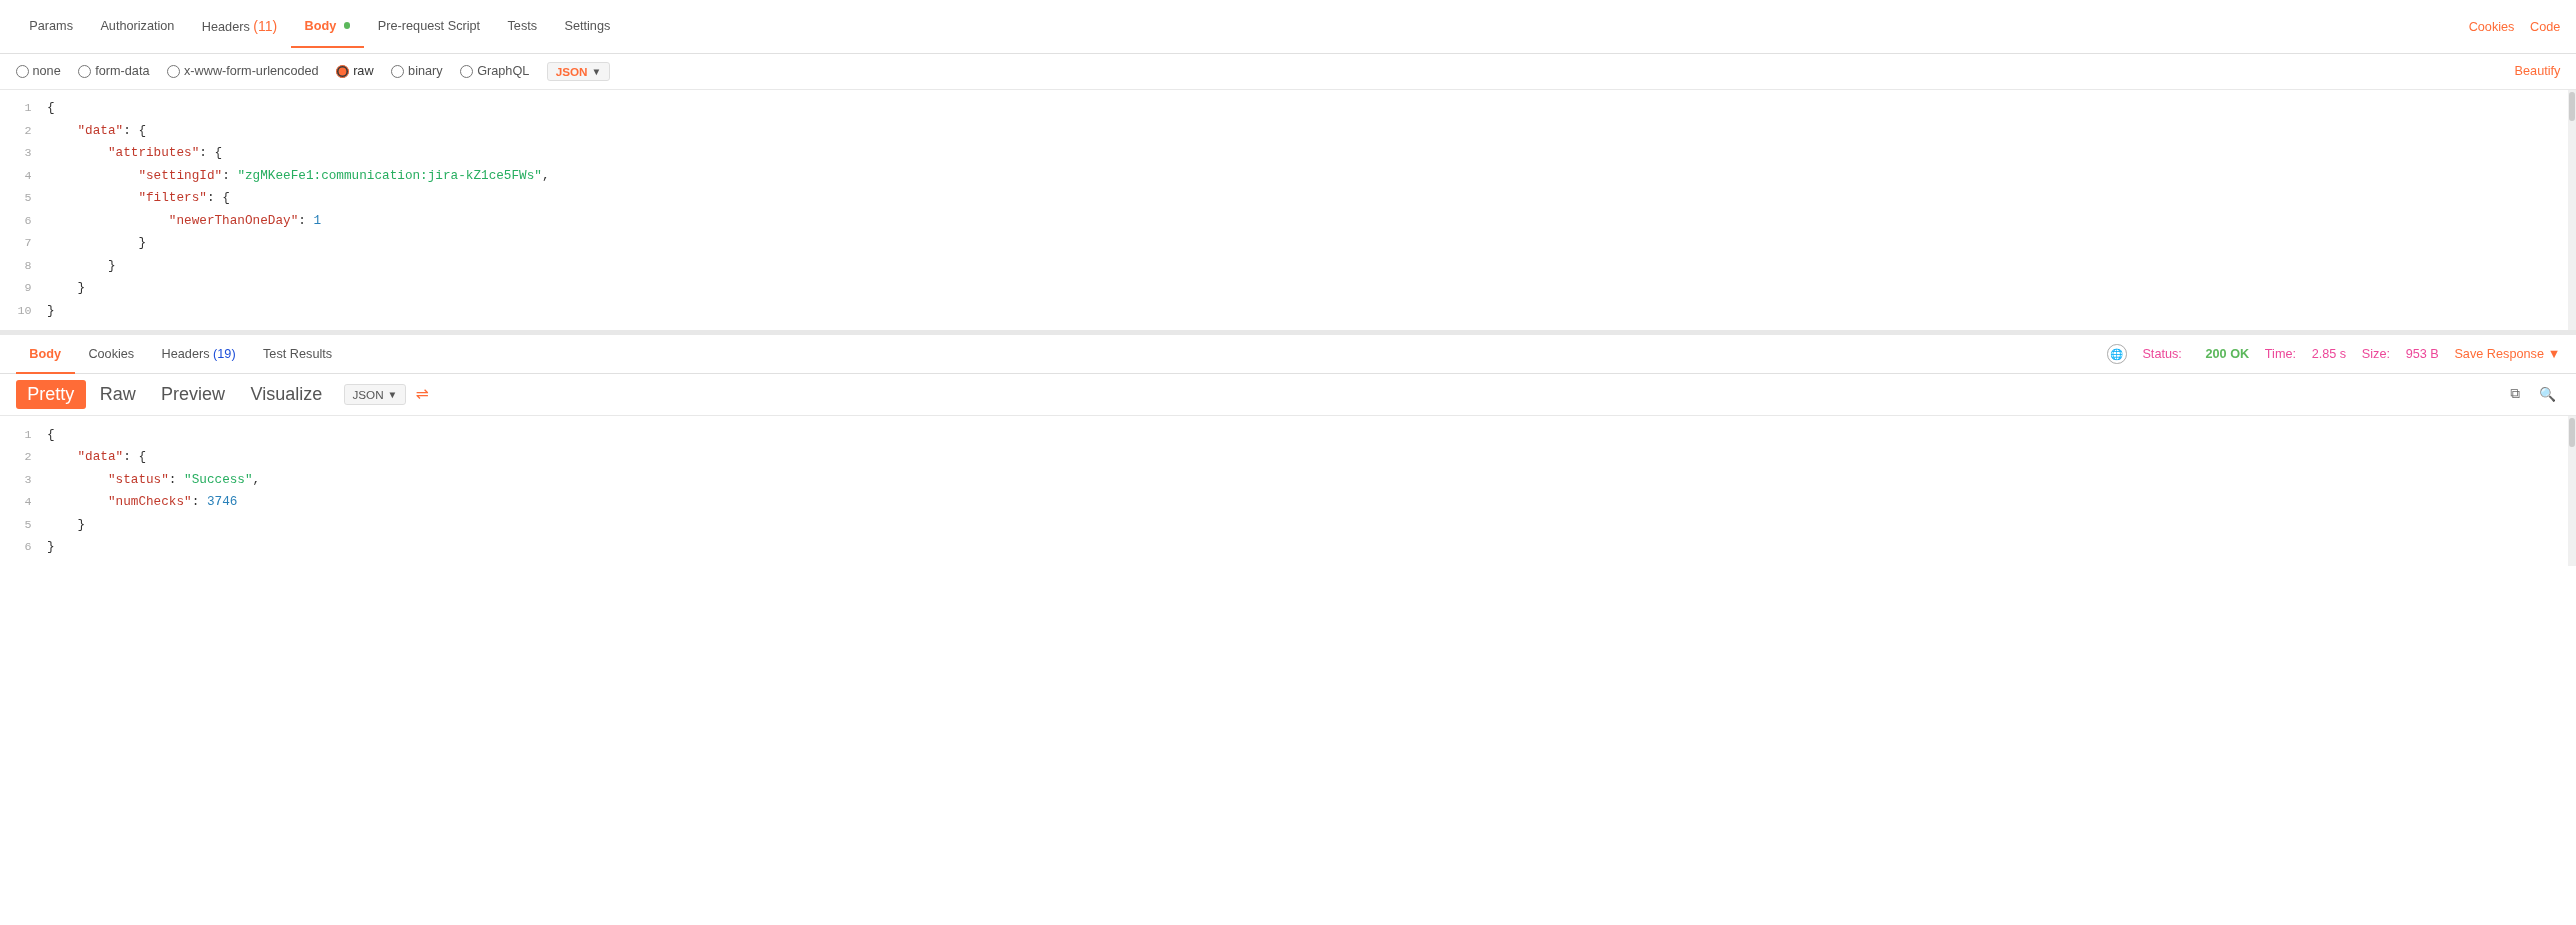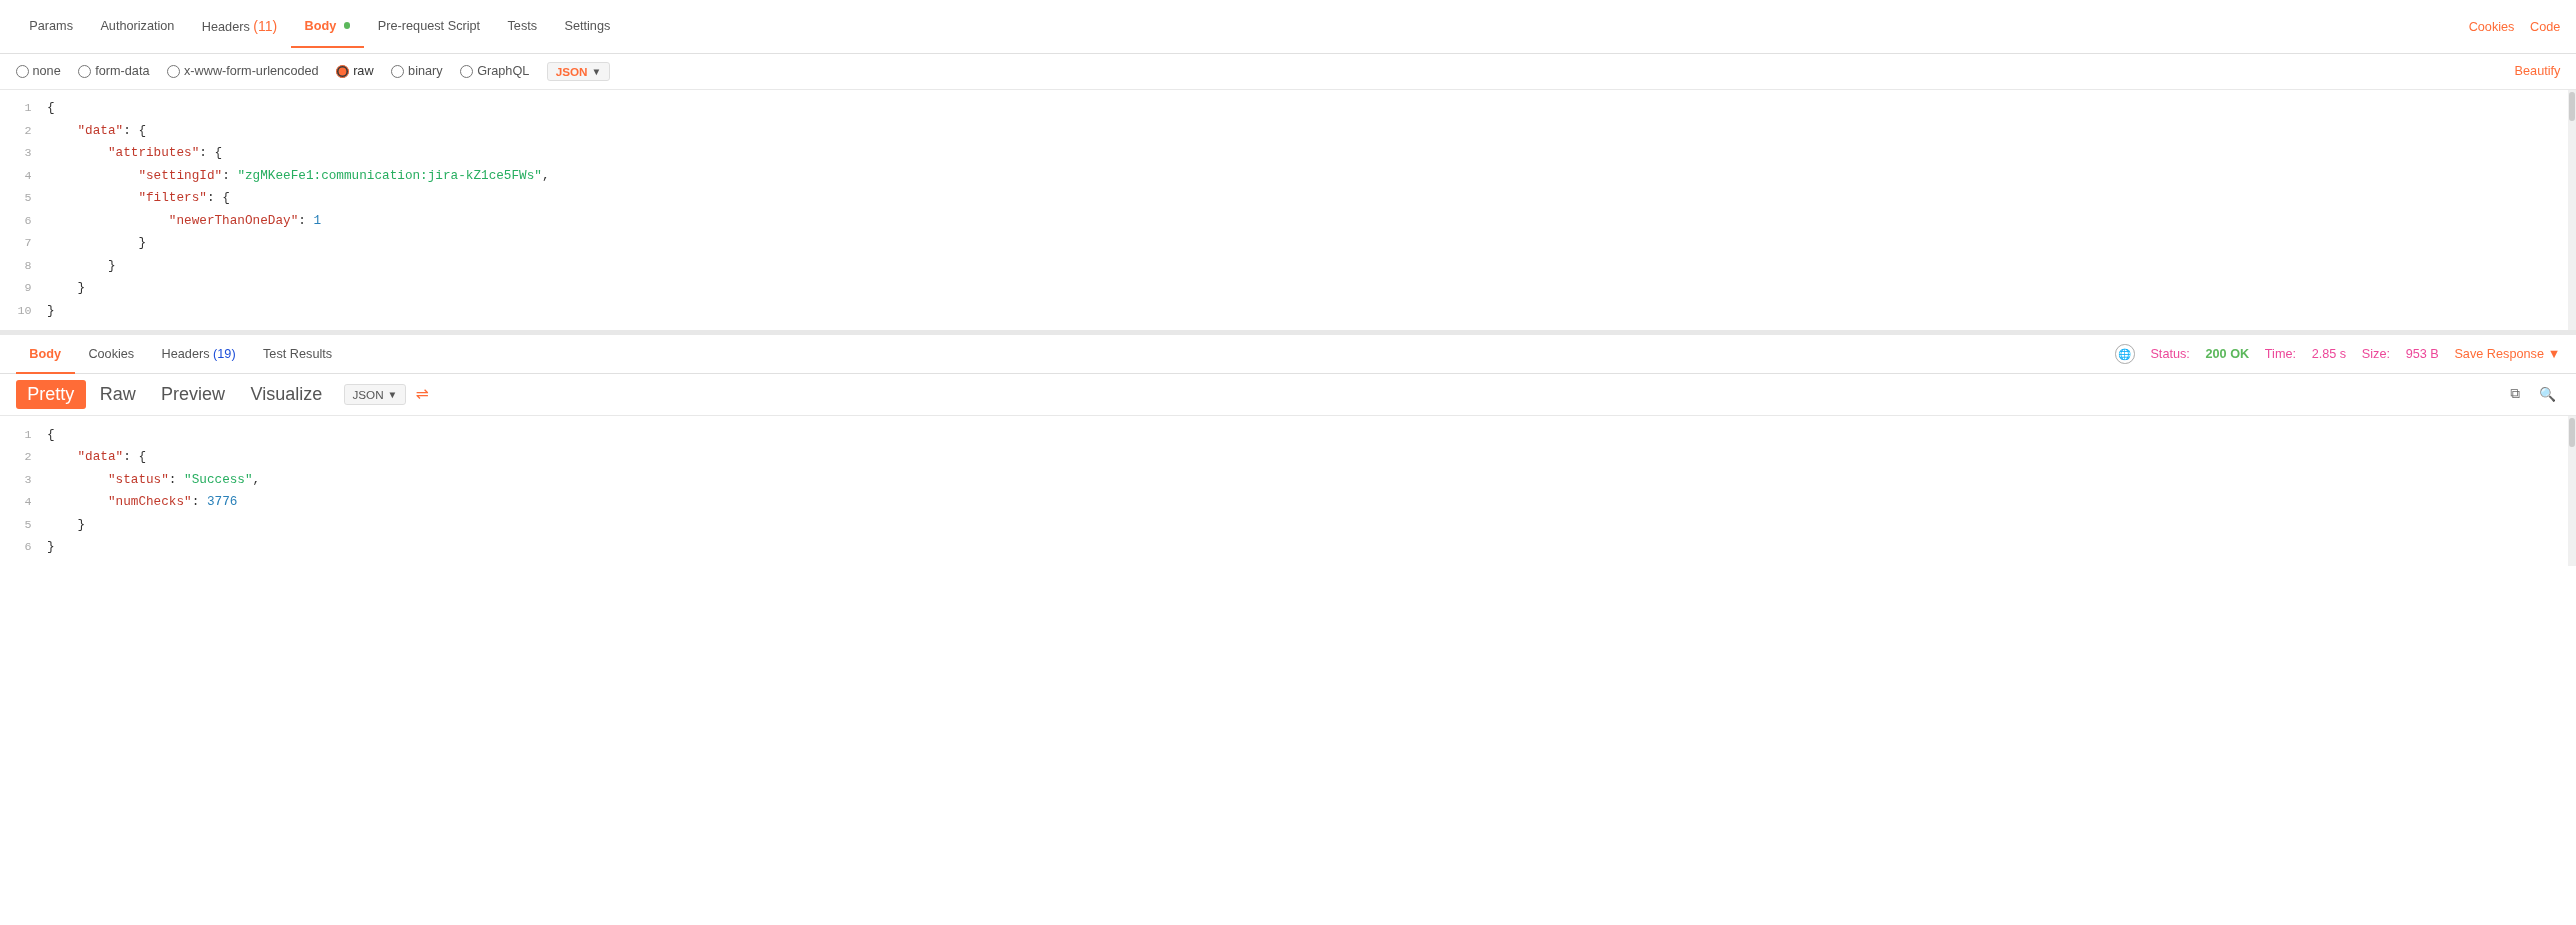--- a/index.html
+++ b/index.html
@@ -197,21 +197,21 @@
       height: 2px;
       background: #ff6c37;
     }
     .response-status-bar {
       margin-left: auto;
       display: flex;
       align-items: center;
       gap: 15.6px;
       font-size: 12.7px;
     }
-    .status-ok { color: #5cb85c; font-weight: 600; }
+    .status-ok { color: #5cb85c; font-weight: 600; margin-left: 8px; }
     .status-label { color: #ec4899; }
     .save-response-btn {
       color: #ff6c37;
       cursor: pointer;
       font-weight: 500;
       display: flex;
       align-items: center;
       gap: 3.9px;
     }
     .globe-icon {
@@ -441,21 +441,21 @@
       <div class="code-line">
         <span class="line-num">2</span>
         <span class="line-content">    <span class="json-key">"data"</span>: <span class="json-brace">{</span></span>
       </div>
       <div class="code-line">
         <span class="line-num">3</span>
         <span class="line-content">        <span class="json-key">"status"</span>: <span class="json-str">"Success"</span>,</span>
       </div>
       <div class="code-line">
         <span class="line-num">4</span>
-        <span class="line-content">        <span class="json-key">"numChecks"</span>: <span class="json-num">3776</span></span>
+        <span class="line-content">        <span class="json-key">"numChecks"</span>: <span class="json-num">3746</span></span>
       </div>
       <div class="code-line">
         <span class="line-num">5</span>
         <span class="line-content">    <span class="json-brace">}</span></span>
       </div>
       <div class="code-line">
         <span class="line-num">6</span>
         <span class="line-content"><span class="json-brace">}</span></span>
       </div>
     </div>

